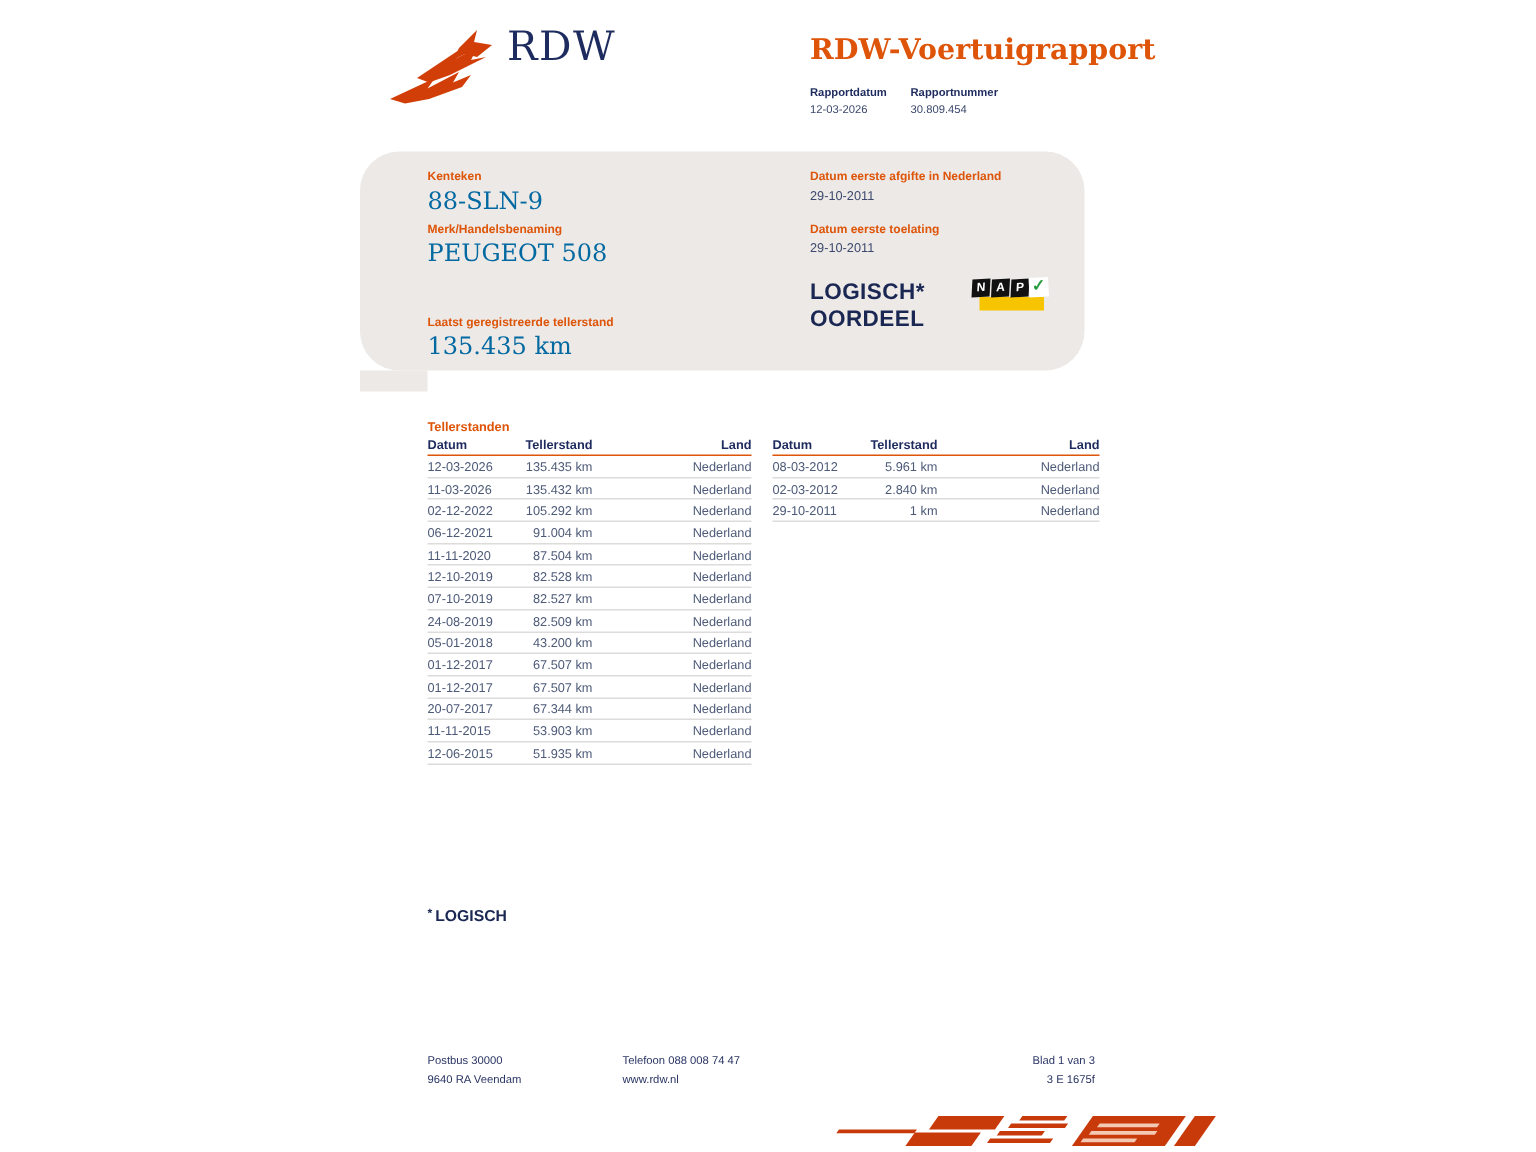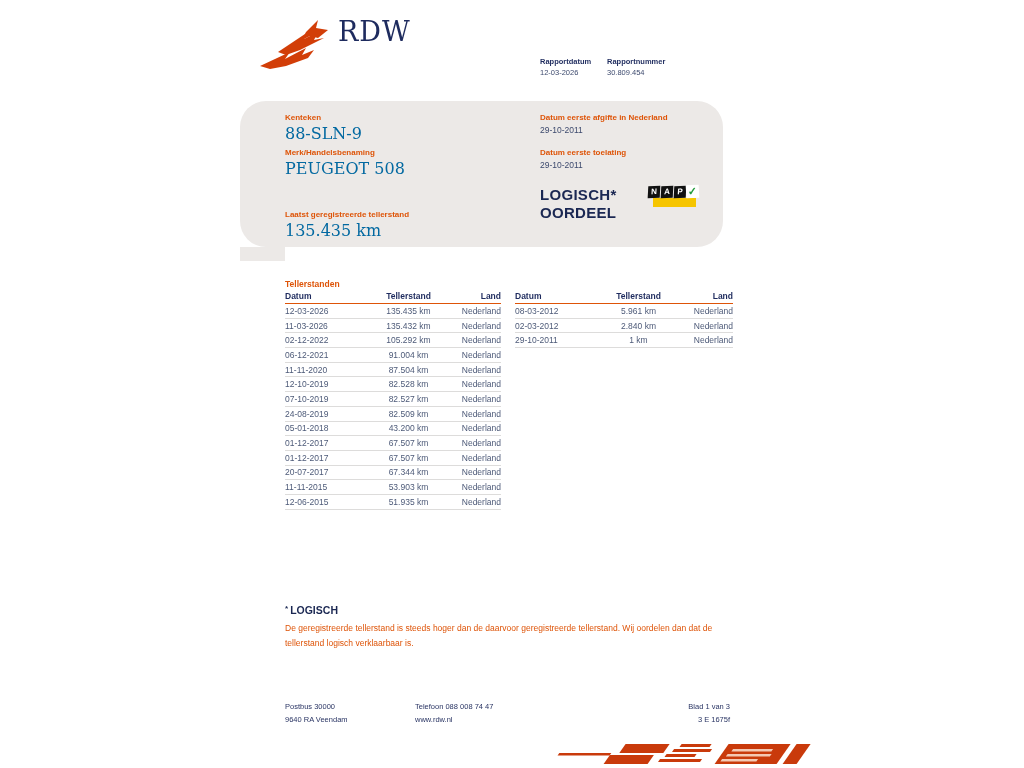--- a/index.html
+++ b/index.html
@@ -50,21 +50,21 @@
   .thead {
     display:flex; font-size:8.5px; font-weight:bold; color:#1E2B5E;
     padding-bottom:3px; border-bottom:1.5px solid #DE5408; height:13px;
   }
   .trow {
     display:flex; font-size:8.5px; color:#4D5A78; height:14.7px; align-items:center;
     border-bottom:1px solid #DDDCDB;
   }
   .cell { display:block; }
   .c-datum { flex:0 0 65px; text-align:left; }
-  .c-tell  { flex:0 0 45px; text-align:center;margin-left:36px; }
+  .c-tell  { flex:0 0 45px; text-align:right; }
   .c-land  { flex:1 1 auto; text-align:right; }
   
   .footnote { position:absolute; left:285px; top:604px; width:440px; }
   .fn-title { font-size:10.5px; font-weight:bold; color:#1A2752; }
   .fn-ast { font-size:8px; vertical-align:3px; margin-right:2px; }
   .fn-text { margin-top:5px; font-size:8.5px; line-height:15px; color:#DE5408; }
   
   .footer-line { position:absolute; font-size:7.5px; color:#2A3564; }
   .fc1 { left:285px; } .fc2 { left:415px; }
   .fc3 { left:630px; width:100px; text-align:right; }
@@ -77,20 +77,21 @@
 
 <div class="page">
 
   <svg class="logo-svg" width="78" height="52" viewBox="0 0 78 52">
     <polygon fill="#D23E08" points="4,48 34,34 29,41 50,30 46,37 58,32 52,40 30,48 14,51"></polygon>
     <polygon fill="#D23E08" points="22,34 52,14 48,21 62,14 58,22 68,20 44,32 30,37"></polygon>
     <polygon fill="#D23E08" points="50,14 62,2 60,10 72,12 62,20 54,18 46,22"></polygon>
   </svg>
   <div class="logo-text">RDW</div>
 
+  <div class="report-title">RDW-Voertuigrapport</div>
   <div class="rep-label rep-col1">Rapportdatum</div>
   <div class="rep-label rep-col2">Rapportnummer</div>
   <div class="rep-value rep-col1">12-03-2026</div>
   <div class="rep-value rep-col2">30.809.454</div>
 
   <div class="info-box">
     <div class="field" style="left:45px; top:12px;">
       <div class="f-label">Kenteken</div>
       <div class="f-value-serif">88-SLN-9</div>
     </div>
@@ -228,21 +229,20 @@
           <span class="cell c-tell">1 km</span>
           <span class="cell c-land">Nederland</span>
         </div>
       </div>
   </div>
 
   <div class="footnote">
     <div class="fn-title">
       <span class="fn-ast">*</span><span>LOGISCH</span>
     </div>
-    <div class="fn-text">De geregistreerde tellerstand is steeds hoger dan de daarvoor geregistreerde tellerstand. Wij oordelen dan dat de tellerstand logisch verklaarbaar is.</div>
   </div>
 
   <div class="footer-line fc1 fr1">Postbus 30000</div>
   <div class="footer-line fc1 fr2">9640 RA Veendam</div>
   <div class="footer-line fc2 fr1">Telefoon 088 008 74 47</div>
   <div class="footer-line fc2 fr2">www.rdw.nl</div>
   <div class="footer-line fc3 fr1">Blad 1 van 3</div>
   <div class="footer-line fc3 fr2">3 E 1675f</div>
 
   <svg class="bottom-art" width="270" height="26" viewBox="0 0 270 26">

